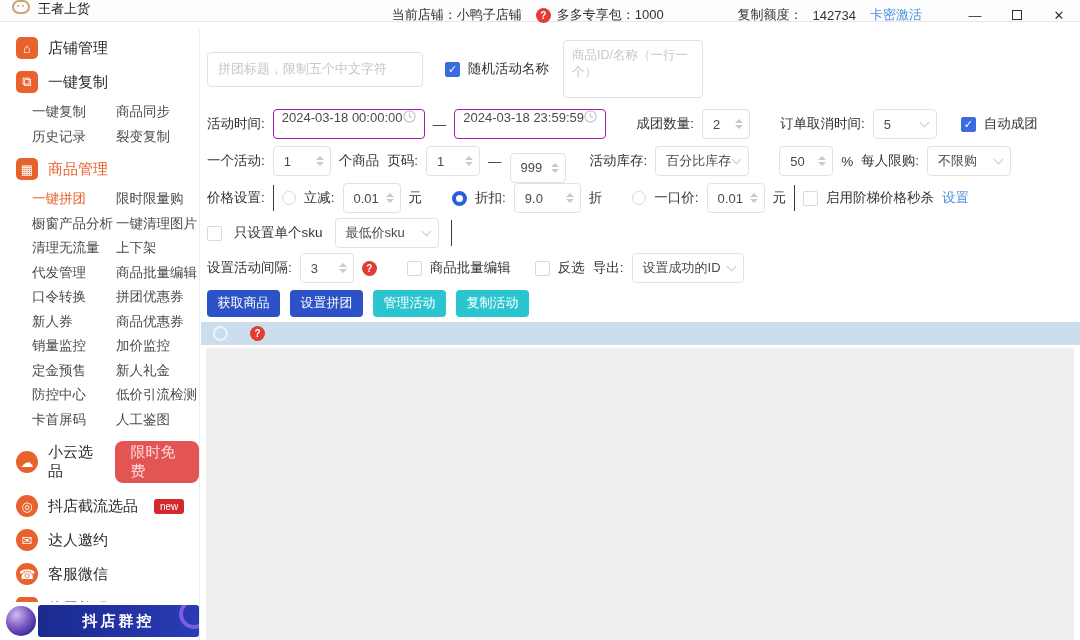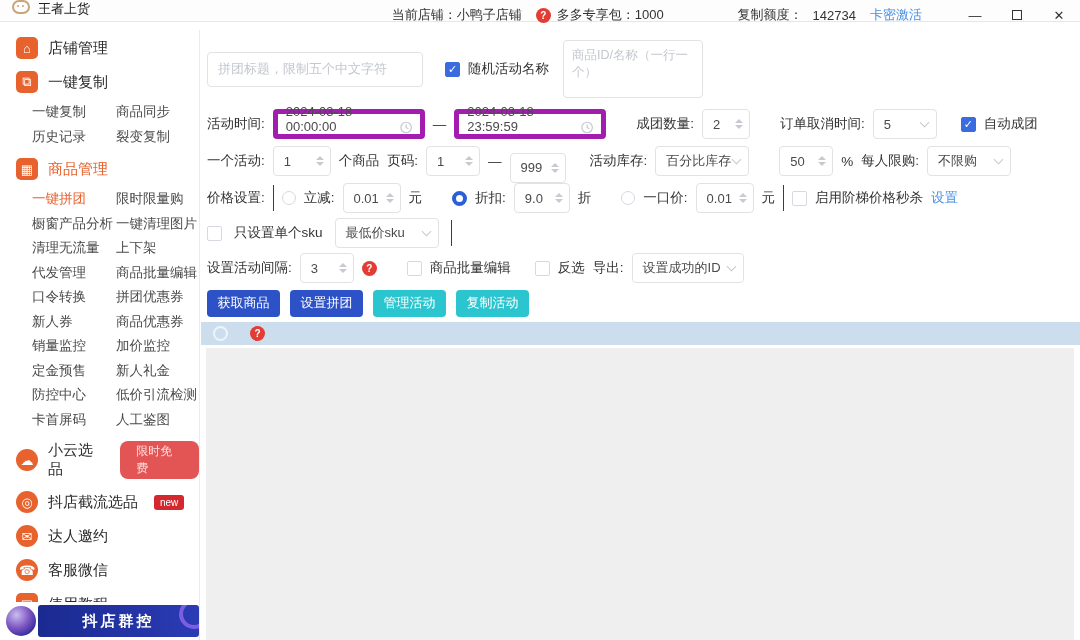--- a/index.html
+++ b/index.html
@@ -28,21 +28,21 @@
              border-right:1px solid #ececec; }
   .side-item { display:flex; align-items:center; gap:10px; padding:5px 0 5px 16px;
                font-size:15px; color:#2b2b2b; margin-top:2px; }
   .side-icon { width:22px; height:22px; border-radius:5px; background:#e8622d; color:#fff;
                display:flex; align-items:center; justify-content:center; font-size:13px; flex:0 0 22px; }
   .side-icon.circle { border-radius:50%; }
   .sub-grid { display:grid; grid-template-columns:84px auto; margin:2px 0 4px 32px;
               font-size:13.5px; color:#4a4a4a; }
   .sub-grid span { line-height:24.5px; }
   .sub-grid .active { color:#e8622d; }
-  .badge-free { background:#e35555; color:#ffdcdc; font-size:12px; padding:2px 16px;
+  .badge-free { background:#e35555; color:#ffdcdc; font-size:15px; padding:2px 16px;
                 border-radius:8px; margin-left:4px; }
   .badge-new { background:#d3282e; color:#fff; font-size:10px; padding:2px 6px;
                border-radius:3px; margin-left:6px; }
   .side-banner { position:absolute; left:0; right:0; bottom:0; height:38px; background:#fff;
                  display:flex; align-items:center; padding-left:6px; }
   .sphere { width:30px; height:30px; border-radius:50%; flex:0 0 30px;
             background:radial-gradient(circle at 35% 30%, #cabdf0, #7e57c2 45%, #31289c 80%); }
   .banner-pill { flex:1; height:32px; margin-left:2px; border-radius:3px;
                  background:linear-gradient(90deg,#1a2a8f,#2b3bb5); color:#fff; font-size:15px;
                  font-weight:bold; letter-spacing:3px; display:flex; align-items:center;
@@ -55,22 +55,22 @@
           display:flex; flex-direction:column; }
   .frow { display:flex; align-items:center; padding-left:6px; font-size:13.5px; color:#333; flex:0 0 auto; }
   .lbl { white-space:nowrap; }
 
   .txt-input { width:216px; height:35px; border:1px solid #e2e2e2; border-radius:4px;
                padding:0 10px; font-size:13px; color:#333; font-family:Liberation Serif, serif; outline:none; }
   .txt-input::placeholder, .ta::placeholder { color:#c3c7ce; }
   .ta { width:140px; height:58px; border:1px solid #e2e2e2; border-radius:4px; padding:6px 8px;
         font-size:12.5px; resize:none; font-family:inherit; outline:none; }
 
-  .datebox { width:152px; height:30px; border:5px solid #a21caf; border-radius:4px;
-             display:flex; align-items:flex-end; justify-content:space-between; padding:0 8px;
+  .datebox { width:152px; height:30px; border:1px solid #a21caf; border-radius:4px;
+             display:flex; align-items:flex-start; justify-content:space-between; padding:0 8px;
              font-size:13px; color:#4a4a4a; }
   .numbox { height:30px; border:1px solid #e2e2e2; border-radius:4px; display:flex;
             align-items:center; justify-content:space-between; padding:0 6px 0 10px;
             font-size:13px; color:#4a4a4a; }
   .selbox { height:30px; border:1px solid #e2e2e2; border-radius:4px; display:flex;
             align-items:center; justify-content:space-between; padding:0 8px 0 10px;
             font-size:13px; color:#4a4a4a; }
   .spin { display:flex; flex-direction:column; gap:2px; align-items:center; }
   .spin i { width:0; height:0; border-left:4px solid transparent; border-right:4px solid transparent; }
   .spin .up { border-bottom:4px solid #c6cad1; }
@@ -311,21 +311,21 @@
       <span>0.01</span>
       <span class="spin">
           <i class="up"></i>
           <i class="dn"></i>
         </span>
     </div>
     <span class="lbl">元</span>
     <span class="gap3"></span>
     <span class="radio on"></span>
     <span class="lbl">折扣:</span>
-    <div class="numbox" style="width:56px;">
+    <div class="numbox" style="width:67px;">
       <span>9.0</span>
       <span class="spin">
           <i class="up"></i>
           <i class="dn"></i>
         </span>
     </div>
     <span class="lbl">折</span>
     <span class="gap3"></span>
     <span class="radio"></span>
     <span class="lbl">一口价:</span>

